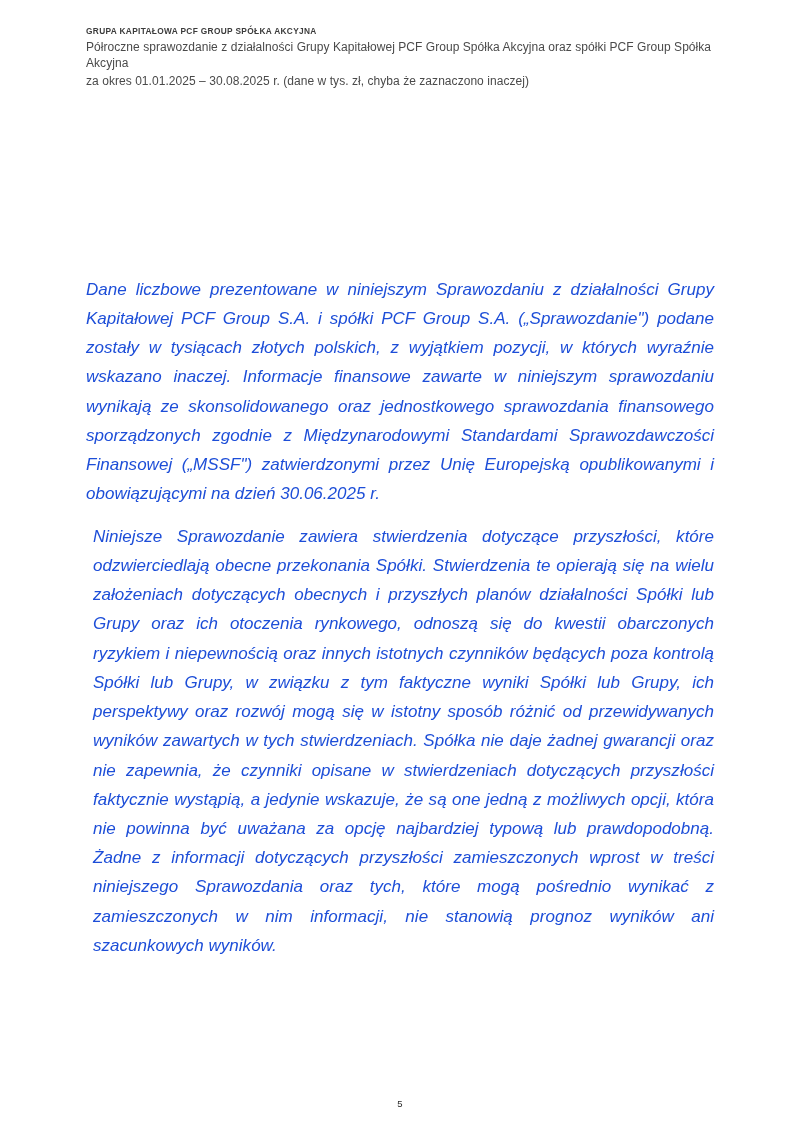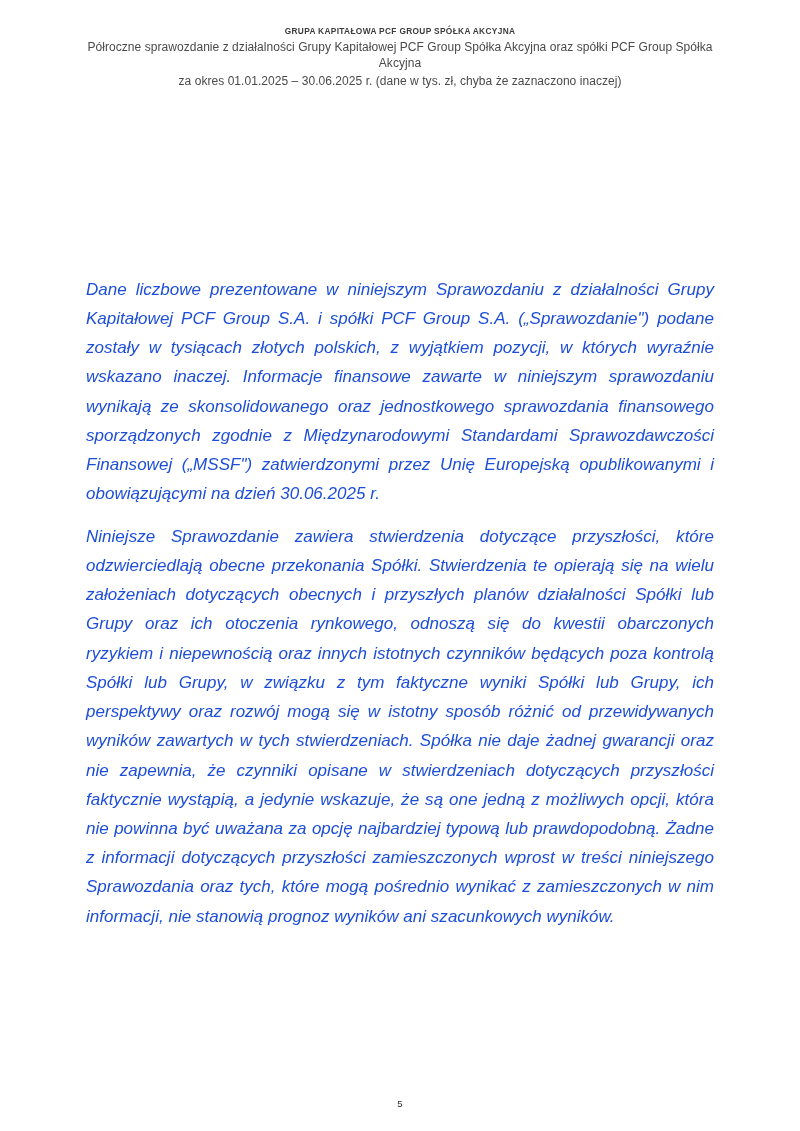--- a/index.html
+++ b/index.html
@@ -17,21 +17,21 @@
   }
   .page {
     width: 800px;
     height: 1131px;
     box-sizing: border-box;
     padding: 26px 86px 0 86px;
     position: relative;
   }
   
   .doc-header {
-    text-align: center;
+    text-align: left;
     line-height: 1.35;
   }
   .header-company {
     font-size: 8.3px;
     font-weight: bold;
     letter-spacing: 0.35px;
     color: #3b3b3b;
     margin: 0 0 2px 0;
     text-transform: uppercase;
   }
@@ -52,41 +52,42 @@
     font-size: 17px;
     line-height: 1.72;
     text-align: justify;
     margin: 0 0 13px 0;
     color: #1d4ed8;
     letter-spacing: 0.02px;
     font-style: italic;
   }
   p.para:last-child {
     margin-bottom: 0;
+    margin-left: 7px;
   }
   
   .page-number {
     position: absolute;
     bottom: 22px;
     left: 0;
     width: 100%;
     text-align: center;
     font-size: 9.5px;
     color: #2b2b2b;
   }
 </style>
 </head>
 <body>
 
 <div class="page">
 
   <div class="doc-header">
     <div class="header-company">GRUPA KAPITAŁOWA PCF GROUP SPÓŁKA AKCYJNA</div>
     <div class="header-line">Półroczne sprawozdanie z działalności Grupy Kapitałowej PCF Group Spółka Akcyjna oraz spółki PCF Group Spółka Akcyjna</div>
-    <div class="header-line second">za okres 01.01.2025 – 30.06.2025 r. (dane w tys. zł, chyba że zaznaczono inaczej)</div>
+    <div class="header-line second">za okres 01.01.2025 – 30.08.2025 r. (dane w tys. zł, chyba że zaznaczono inaczej)</div>
   </div>
 
   <div class="body-block">
     <p class="para">Dane liczbowe prezentowane w niniejszym Sprawozdaniu z działalności Grupy Kapitałowej PCF Group S.A. i spółki PCF Group S.A. („Sprawozdanie") podane zostały w tysiącach złotych polskich, z wyjątkiem pozycji, w których wyraźnie wskazano inaczej. Informacje finansowe zawarte w niniejszym sprawozdaniu wynikają ze skonsolidowanego oraz jednostkowego sprawozdania finansowego sporządzonych zgodnie z Międzynarodowymi Standardami Sprawozdawczości Finansowej („MSSF") zatwierdzonymi przez Unię Europejską opublikowanymi i obowiązującymi na dzień 30.06.2025 r.</p>
     <p class="para">Niniejsze Sprawozdanie zawiera stwierdzenia dotyczące przyszłości, które odzwierciedlają obecne przekonania Spółki. Stwierdzenia te opierają się na wielu założeniach dotyczących obecnych i przyszłych planów działalności Spółki lub Grupy oraz ich otoczenia rynkowego, odnoszą się do kwestii obarczonych ryzykiem i niepewnością oraz innych istotnych czynników będących poza kontrolą Spółki lub Grupy, w związku z tym faktyczne wyniki Spółki lub Grupy, ich perspektywy oraz rozwój mogą się w istotny sposób różnić od przewidywanych wyników zawartych w tych stwierdzeniach. Spółka nie daje żadnej gwarancji oraz nie zapewnia, że czynniki opisane w stwierdzeniach dotyczących przyszłości faktycznie wystąpią, a jedynie wskazuje, że są one jedną z możliwych opcji, która nie powinna być uważana za opcję najbardziej typową lub prawdopodobną. Żadne z informacji dotyczących przyszłości zamieszczonych wprost w treści niniejszego Sprawozdania oraz tych, które mogą pośrednio wynikać z zamieszczonych w nim informacji, nie stanowią prognoz wyników ani szacunkowych wyników.</p>
   </div>
 
   <div class="page-number">5</div>
 
 </div>

